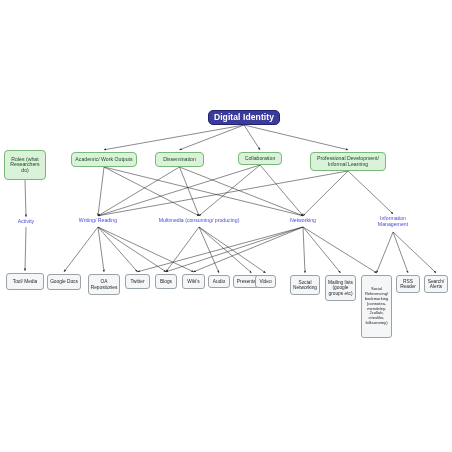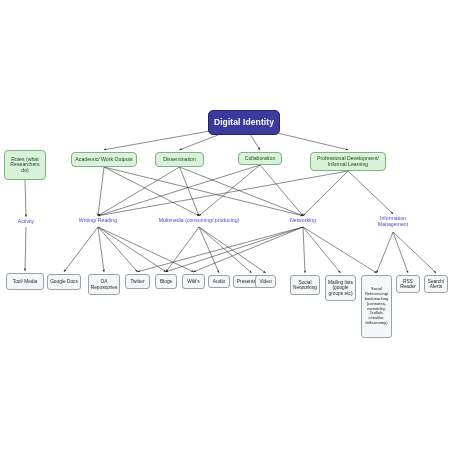--- a/index.html
+++ b/index.html
@@ -115,21 +115,21 @@
         <line x1="303.0" y1="227.0" x2="376.5" y2="272.8" marker-end="url(#arw)"></line>
         <line x1="303.0" y1="227.0" x2="137.5" y2="271.8" marker-end="url(#arw)"></line>
         <line x1="303.0" y1="227.0" x2="166.0" y2="271.8" marker-end="url(#arw)"></line>
         <line x1="303.0" y1="227.0" x2="193.5" y2="271.8" marker-end="url(#arw)"></line>
         <line x1="393.0" y1="232.0" x2="376.5" y2="272.8" marker-end="url(#arw)"></line>
         <line x1="393.0" y1="232.0" x2="408.0" y2="272.8" marker-end="url(#arw)"></line>
         <line x1="393.0" y1="232.0" x2="436.0" y2="272.8" marker-end="url(#arw)"></line>
       </g>
   </svg>
   <div id="nodes">
-      <div class="node root" style="left: 208px; top: 110px; width: 72px; height: 25px;">Digital Identity</div>
+      <div class="node root" style="left: 208px; top: 110px; width: 72px; height: 15px;">Digital Identity</div>
       <div class="node green" style="left: 4px; top: 150px; width: 42px; height: 30px;">Roles (what Researchers do)</div>
       <div class="label" style="left: 10px; top: 219px; width: 32px; height: 8px;">Activity</div>
       <div class="node grey" style="left: 6px; top: 273px; width: 38px; height: 17px;">Tool/ Media</div>
       <div class="node green" style="left: 71px; top: 152px; width: 66px; height: 15px;">Academic/ Work Outputs</div>
       <div class="node green" style="left: 155px; top: 152px; width: 49px; height: 15px;">Dissemination</div>
       <div class="node green" style="left: 238px; top: 152px; width: 44px; height: 13px;">Collaboration</div>
       <div class="node green" style="left: 310px; top: 152px; width: 76px; height: 19px;">Professional Development/ Informal Learning</div>
       <div class="label" style="left: 72px; top: 218px; width: 52px; height: 9px;">Writing/ Reading</div>
       <div class="label" style="left: 158px; top: 218px; width: 82px; height: 9px;">Multimedia (consuming/ producing)</div>
       <div class="label" style="left: 283px; top: 218px; width: 40px; height: 9px;">Networking</div>

